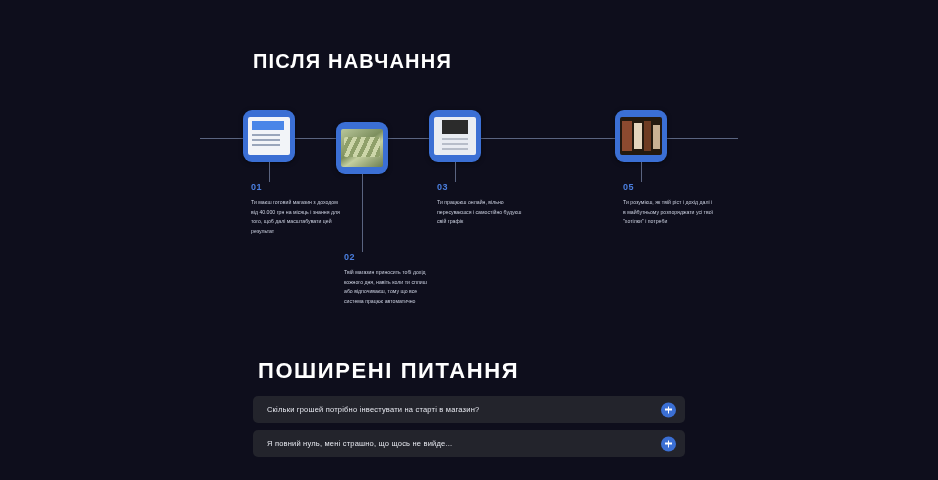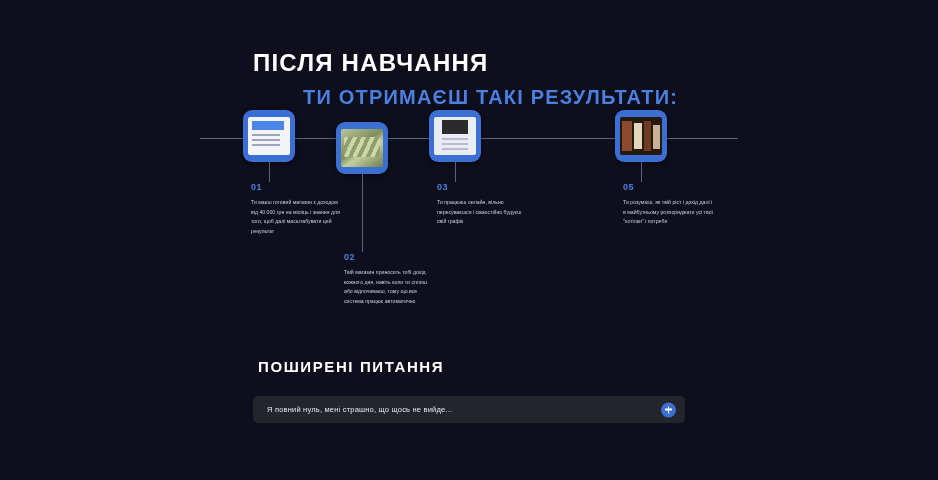--- a/index.html
+++ b/index.html
@@ -21,21 +21,21 @@
     background: #0e0e1c;
   }
 
   
   .heading-block {
     position: absolute;
     left: 253px;
     top: 50px;
   }
   .heading-line1 {
-    font-size: 24px;
+    font-size: 20px;
     font-weight: bold;
     letter-spacing: 1.2px;
     color: #ffffff;
     text-transform: uppercase;
     line-height: 1.1;
   }
   .heading-line2 {
     font-size: 20px;
     font-weight: bold;
     letter-spacing: 1.2px;
@@ -184,21 +184,21 @@
   .faq {
     position: absolute;
     left: 0;
     top: 358px;
     width: 938px;
   }
   .faq-title {
     position: absolute;
     left: 258px;
     top: 0;
-    font-size: 15px;
+    font-size: 22px;
     font-weight: bold;
     letter-spacing: 1.6px;
     color: #ffffff;
     text-transform: uppercase;
   }
   .faq-list {
     position: absolute;
     left: 253px;
     top: 38px;
     width: 432px;
@@ -241,21 +241,20 @@
   .faq-plus::before { width: 7px; height: 1.5px; }
   .faq-plus::after  { width: 1.5px; height: 7px; }
 </style>
 </head>
 <body>
 
 <div class="page">
 
   <div class="heading-block">
     <div class="heading-line1">ПІСЛЯ НАВЧАННЯ</div>
-    <div class="heading-line2">ТИ ОТРИМАЄШ ТАКІ РЕЗУЛЬТАТИ:</div>
   </div>
 
   <div class="timeline">
     <div class="timeline-axis"></div>
 
     <div class="node" style="left:243px;">
       <div class="node-card">
         <div class="node-img thumb-doc"></div>
       </div>
       <div class="node-stem" style="top:52px;height:20px;"></div>
@@ -289,20 +288,24 @@
       <div class="node-stem" style="top:52px;height:20px;"></div>
       <div class="node-num" style="left:8px;top:72px;">05</div>
       <div class="node-text" style="left:8px;top:88px;">Ти розумієш, як твій ріст і дохід далі і в майбутньому розпоряджати усі твої "хотілки" і потреби</div>
     </div>
   </div>
 
   <div class="faq">
     <div class="faq-title">ПОШИРЕНІ ПИТАННЯ</div>
     <div class="faq-list">
 
+      <div class="faq-item">
+        <span class="faq-q">Скільки грошей потрібно інвестувати на старті в магазин?</span>
+        <span class="faq-plus"></span>
+      </div>
 
 
       <div class="faq-item">
         <span class="faq-q">Я повний нуль, мені страшно, що щось не вийде...</span>
         <span class="faq-plus"></span>
       </div>
 
     </div>
   </div>
 

